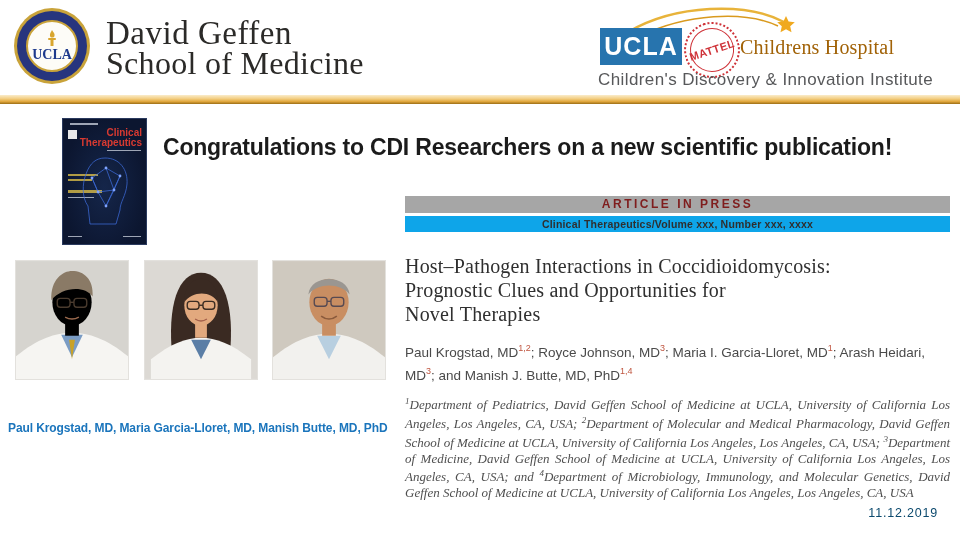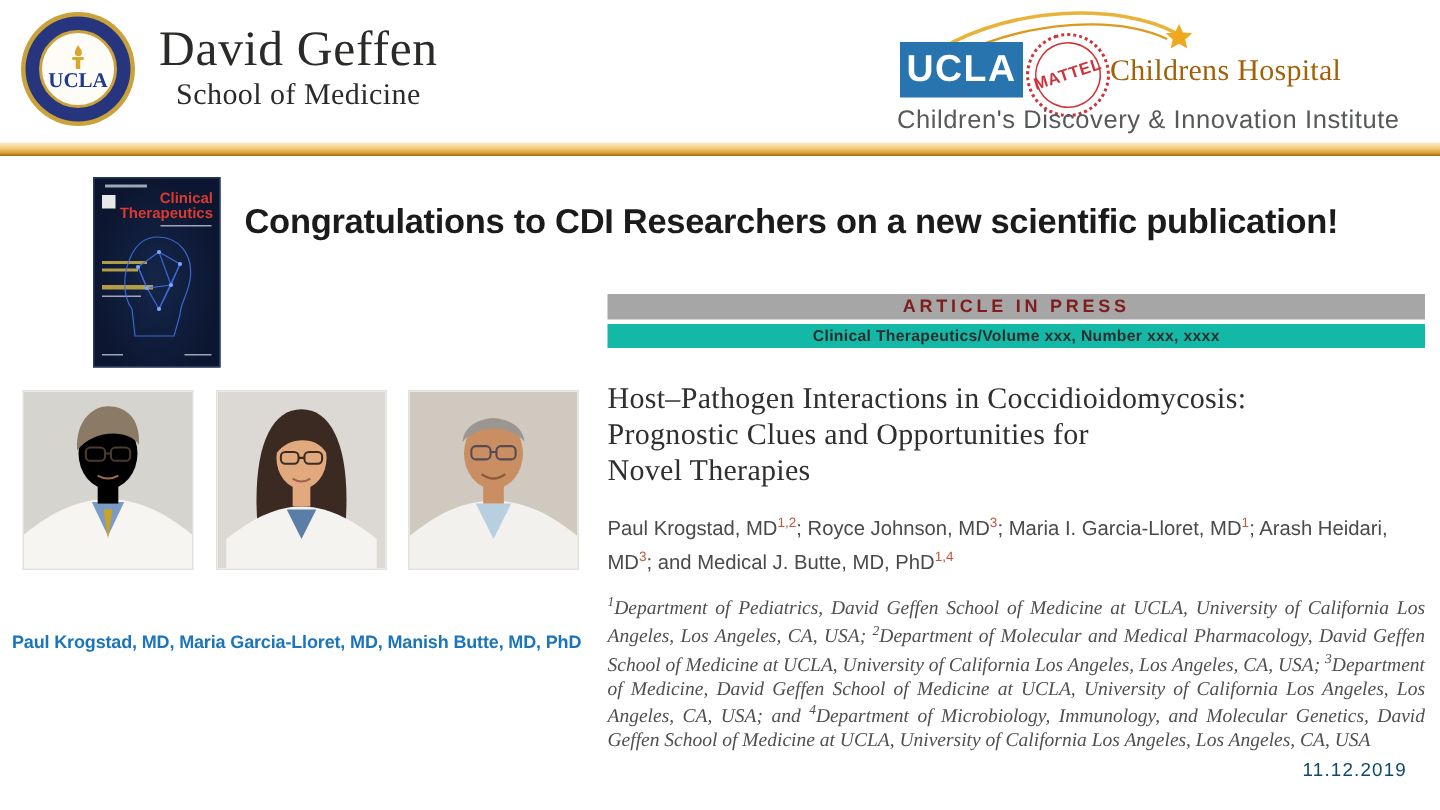--- a/index.html
+++ b/index.html
@@ -9,21 +9,21 @@
   .hdr-left{position:absolute;left:14px;top:8px;display:flex;align-items:center;}
   .seal{position:relative;width:76px;height:76px;border-radius:50%;
         background:#c9a33a;display:flex;align-items:center;justify-content:center;}
   .seal-ring{width:70px;height:70px;border-radius:50%;background:#27357e;
              display:flex;align-items:center;justify-content:center;}
   .seal-inner{width:48px;height:48px;border-radius:50%;background:#fdfcf7;border:2px solid #c9a33a;
               display:flex;flex-direction:column;align-items:center;justify-content:center;}
   .seal-ucla{font-family:"Liberation Serif",serif;font-weight:bold;font-size:14px;color:#1e3a8c;line-height:1;}
   .wordmark{margin-left:16px;color:#2b2a28;font-family:"Liberation Serif",serif;}
   .wm1{font-size:33px;line-height:34px;letter-spacing:0.5px;}
-  .wm2{font-size:20px;line-height:26px;letter-spacing:0.3px;text-align:center;}
+  .wm2{font-size:32px;line-height:26px;letter-spacing:0.3px;text-align:center;}
   .hdr-right{position:absolute;left:596px;top:6px;width:360px;height:88px;}
   .ucla-box{position:absolute;left:4px;top:22px;width:82px;height:37px;background:#2774ae;
             color:#fff;font-weight:bold;font-size:25px;letter-spacing:1px;
             display:flex;align-items:center;justify-content:center;}
   .stamp{position:absolute;left:88px;top:16px;width:52px;height:52px;border-radius:50%;
          border:2px dotted #cf3339;display:flex;align-items:center;justify-content:center;
          transform:rotate(-18deg);background:#fff;}
   .stamp-in{width:42px;height:42px;border-radius:50%;border:1px solid #cf3339;
             display:flex;align-items:center;justify-content:center;}
   .stamp-txt{color:#cf3339;font-weight:bold;font-size:11px;letter-spacing:0.5px;}
@@ -49,21 +49,21 @@
             font-size:23px;font-weight:bold;color:#1b1b1b;line-height:28px;letter-spacing:-0.2px;}
   
   .photo{position:absolute;top:260px;width:114px;height:120px;border:1px solid #e3e1dd;box-sizing:border-box;}
   .photo svg{display:block;}
   .caption{position:absolute;left:8px;top:421px;width:400px;
            font-size:12px;font-weight:bold;color:#1b75bc;letter-spacing:-0.1px;}
   
   .article{position:absolute;left:405px;top:196px;width:545px;}
   .banner{height:17px;background:#a6a6a6;color:#7f1d1d;font-weight:bold;font-size:12px;
           letter-spacing:2.5px;text-align:center;line-height:17px;}
-  .metaline{margin-top:3px;height:16px;background:#14b8a6;color:#2f2f2f;font-weight:bold;
+  .metaline{margin-top:3px;height:16px;background:#0ea5e9;color:#2f2f2f;font-weight:bold;
             font-size:10.5px;text-align:center;line-height:16px;letter-spacing:0.2px;}
   .a-title{margin-top:22px;font-family:"Liberation Serif",serif;font-size:20px;line-height:24px;
            color:#2f2f2f;letter-spacing:0.2px;}
   .a-authors{margin-top:13px;width:525px;font-size:13.5px;line-height:18px;color:#4a4a4a;}
   .a-authors sup{color:#c05640;font-size:9px;}
   .a-affil{margin-top:10px;width:545px;font-family:"Liberation Serif",serif;font-style:italic;
            font-size:13px;line-height:15.6px;color:#4f4f4f;text-align:justify;}
   .a-affil sup{font-size:9px;}
   
   .date{position:absolute;right:22px;top:506px;font-size:12.5px;color:#0c4a6e;letter-spacing:0.8px;}
@@ -198,19 +198,19 @@
   <div class="caption">Paul Krogstad, MD, Maria Garcia-Lloret, MD, Manish Butte, MD, PhD</div>
 
   <div class="article">
     <div class="banner">ARTICLE IN PRESS</div>
     <div class="metaline">Clinical Therapeutics/Volume xxx, Number xxx, xxxx</div>
     <div class="a-title">
       <div>Host–Pathogen Interactions in Coccidioidomycosis:</div>
       <div>Prognostic Clues and Opportunities for</div>
       <div>Novel Therapies</div>
     </div>
-    <div class="a-authors"><span>Paul Krogstad, MD</span><sup>1,2</sup><span>; </span><span>Royce Johnson, MD</span><sup>3</sup><span>; </span><span>Maria I. Garcia-Lloret, MD</span><sup>1</sup><span>; </span><span>Arash Heidari, MD</span><sup>3</sup><span>; and </span><span>Medical J. Butte, MD, PhD</span><sup>1,4</sup></div>
+    <div class="a-authors"><span>Paul Krogstad, MD</span><sup>1,2</sup><span>; </span><span>Royce Johnson, MD</span><sup>3</sup><span>; </span><span>Maria I. Garcia-Lloret, MD</span><sup>1</sup><span>; </span><span>Arash Heidari, MD</span><sup>3</sup><span>; and </span><span>Manish J. Butte, MD, PhD</span><sup>1,4</sup></div>
     <div class="a-affil"><sup>1</sup><span>Department of Pediatrics, David Geffen School of Medicine at UCLA, University of California Los Angeles, Los Angeles, CA, USA; </span><sup>2</sup><span>Department of Molecular and Medical Pharmacology, David Geffen School of Medicine at UCLA, University of California Los Angeles, Los Angeles, CA, USA; </span><sup>3</sup><span>Department of Medicine, David Geffen School of Medicine at UCLA, University of California Los Angeles, Los Angeles, CA, USA; and </span><sup>4</sup><span>Department of Microbiology, Immunology, and Molecular Genetics, David Geffen School of Medicine at UCLA, University of California Los Angeles, Los Angeles, CA, USA</span></div>
   </div>
 
   <div class="date">11.12.2019</div>
 
 </div>
 
 </body></html>

